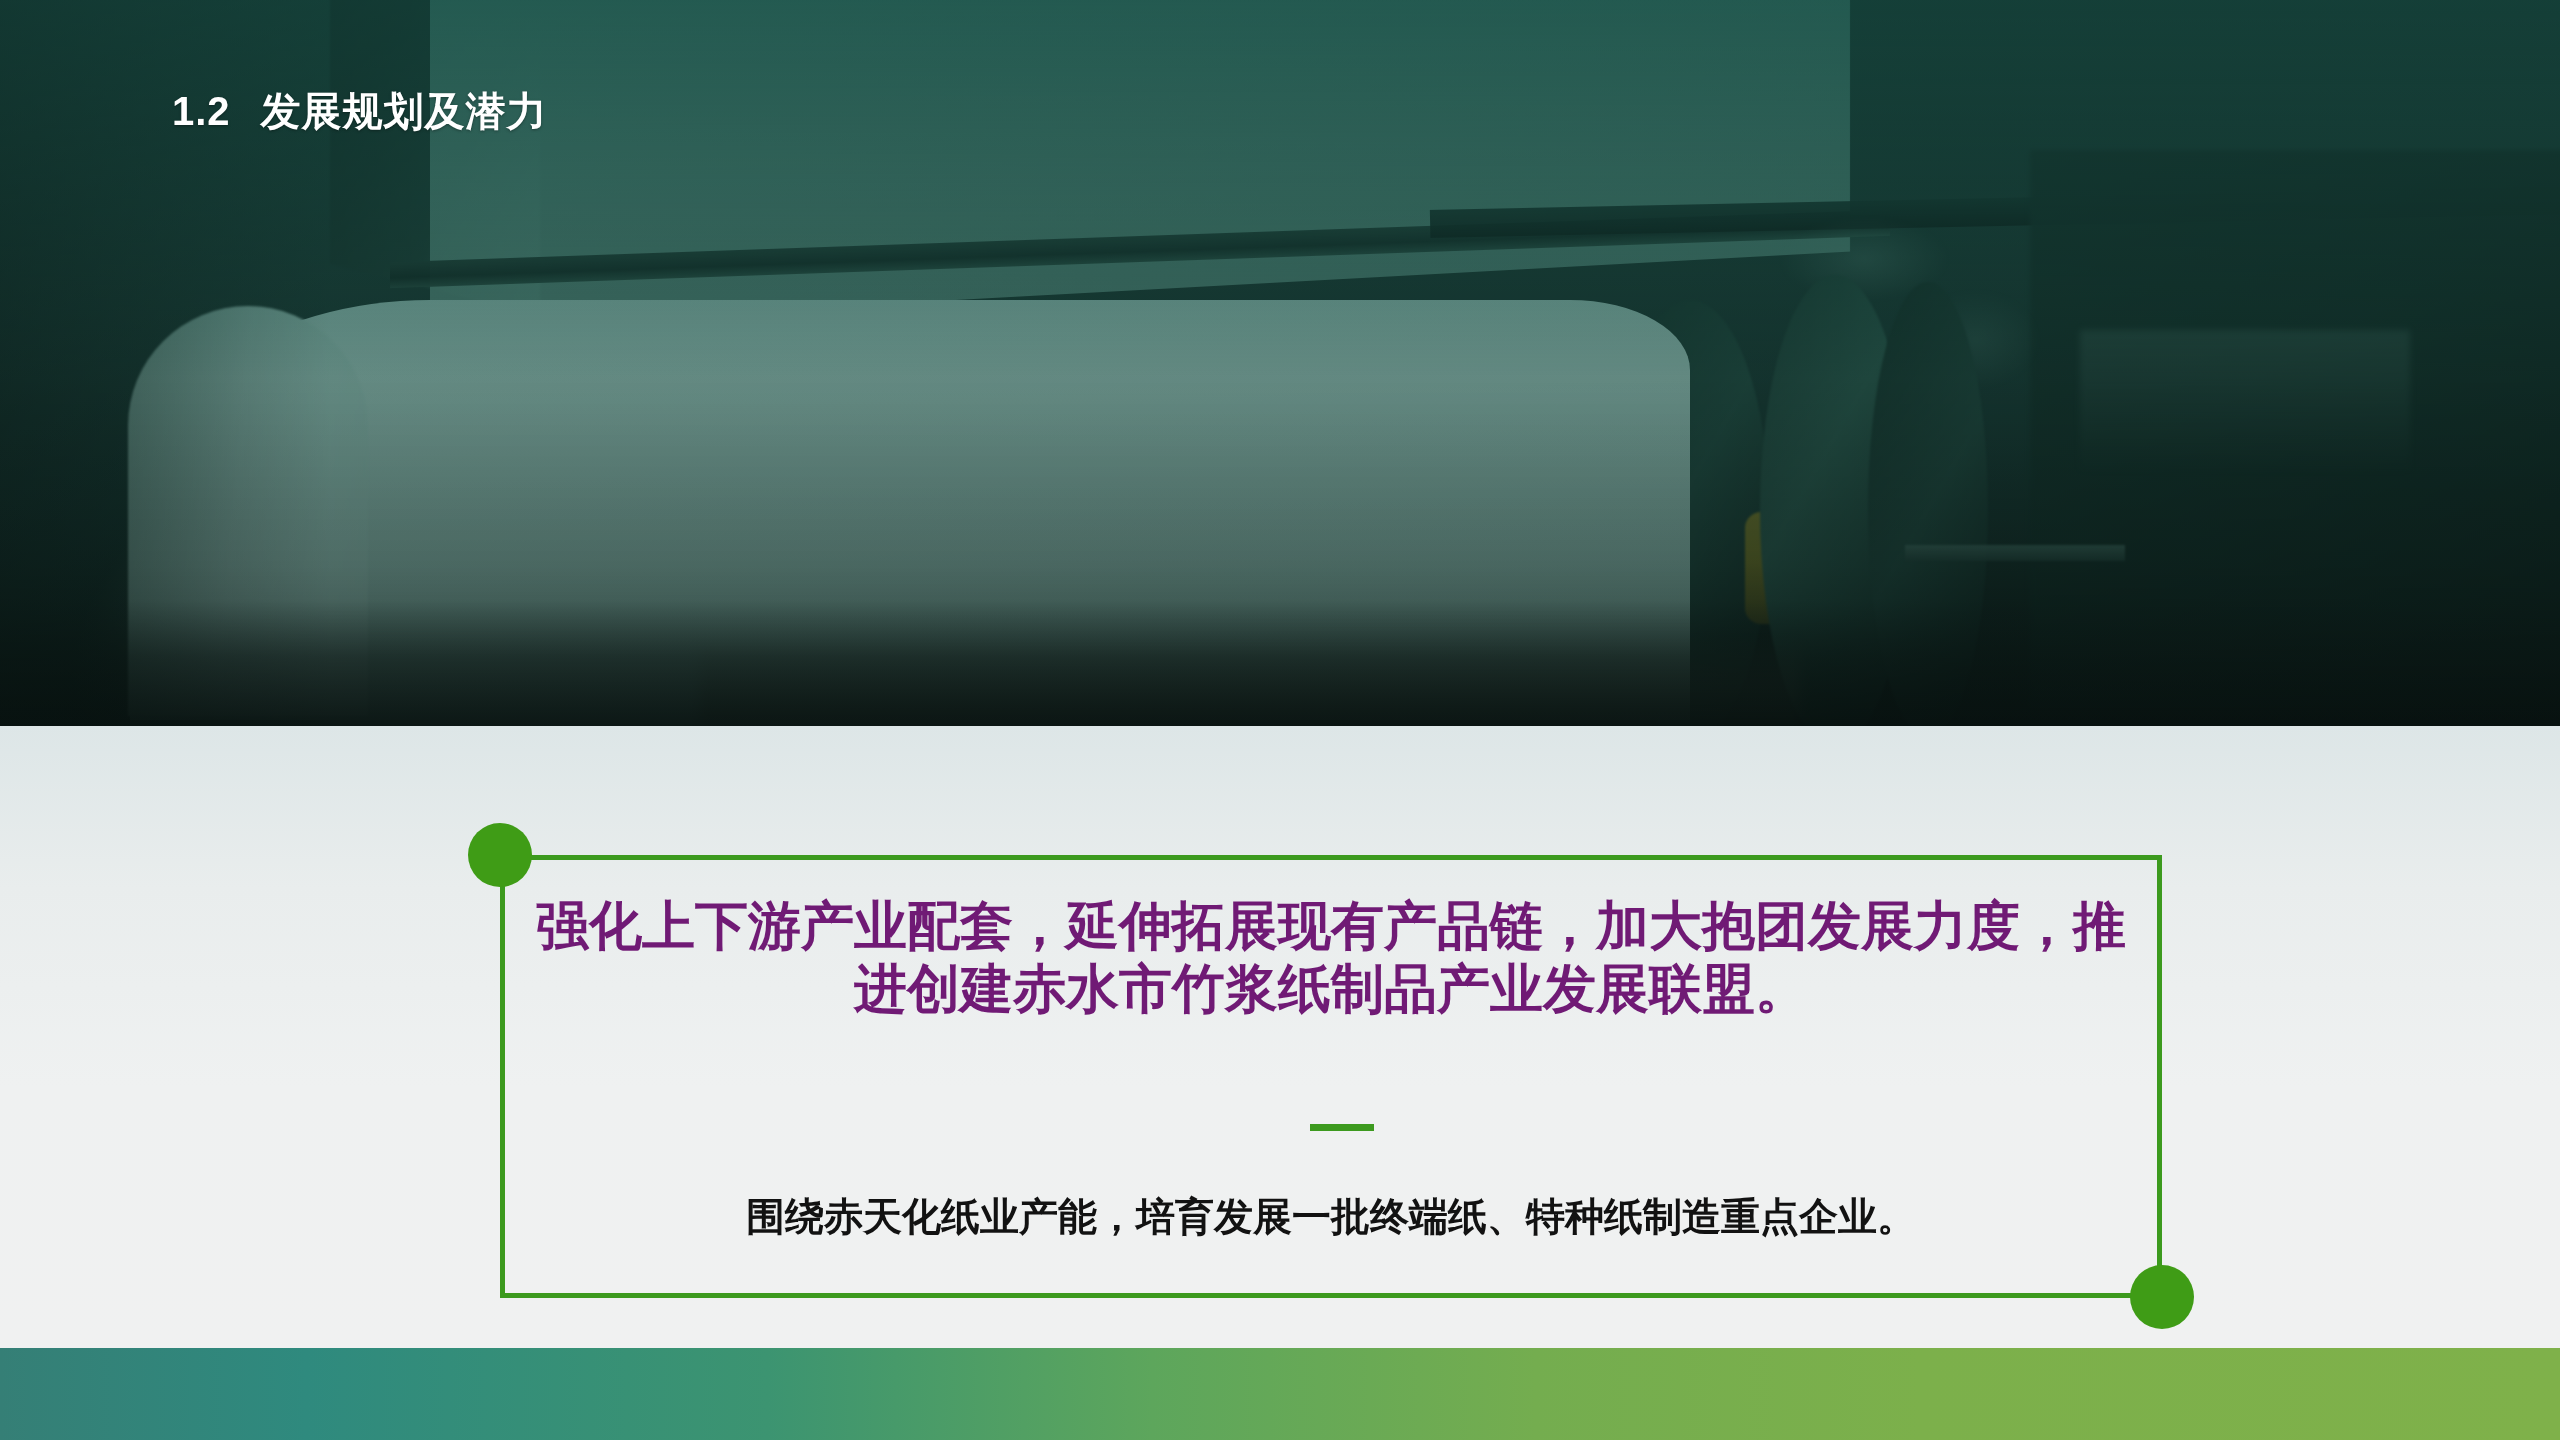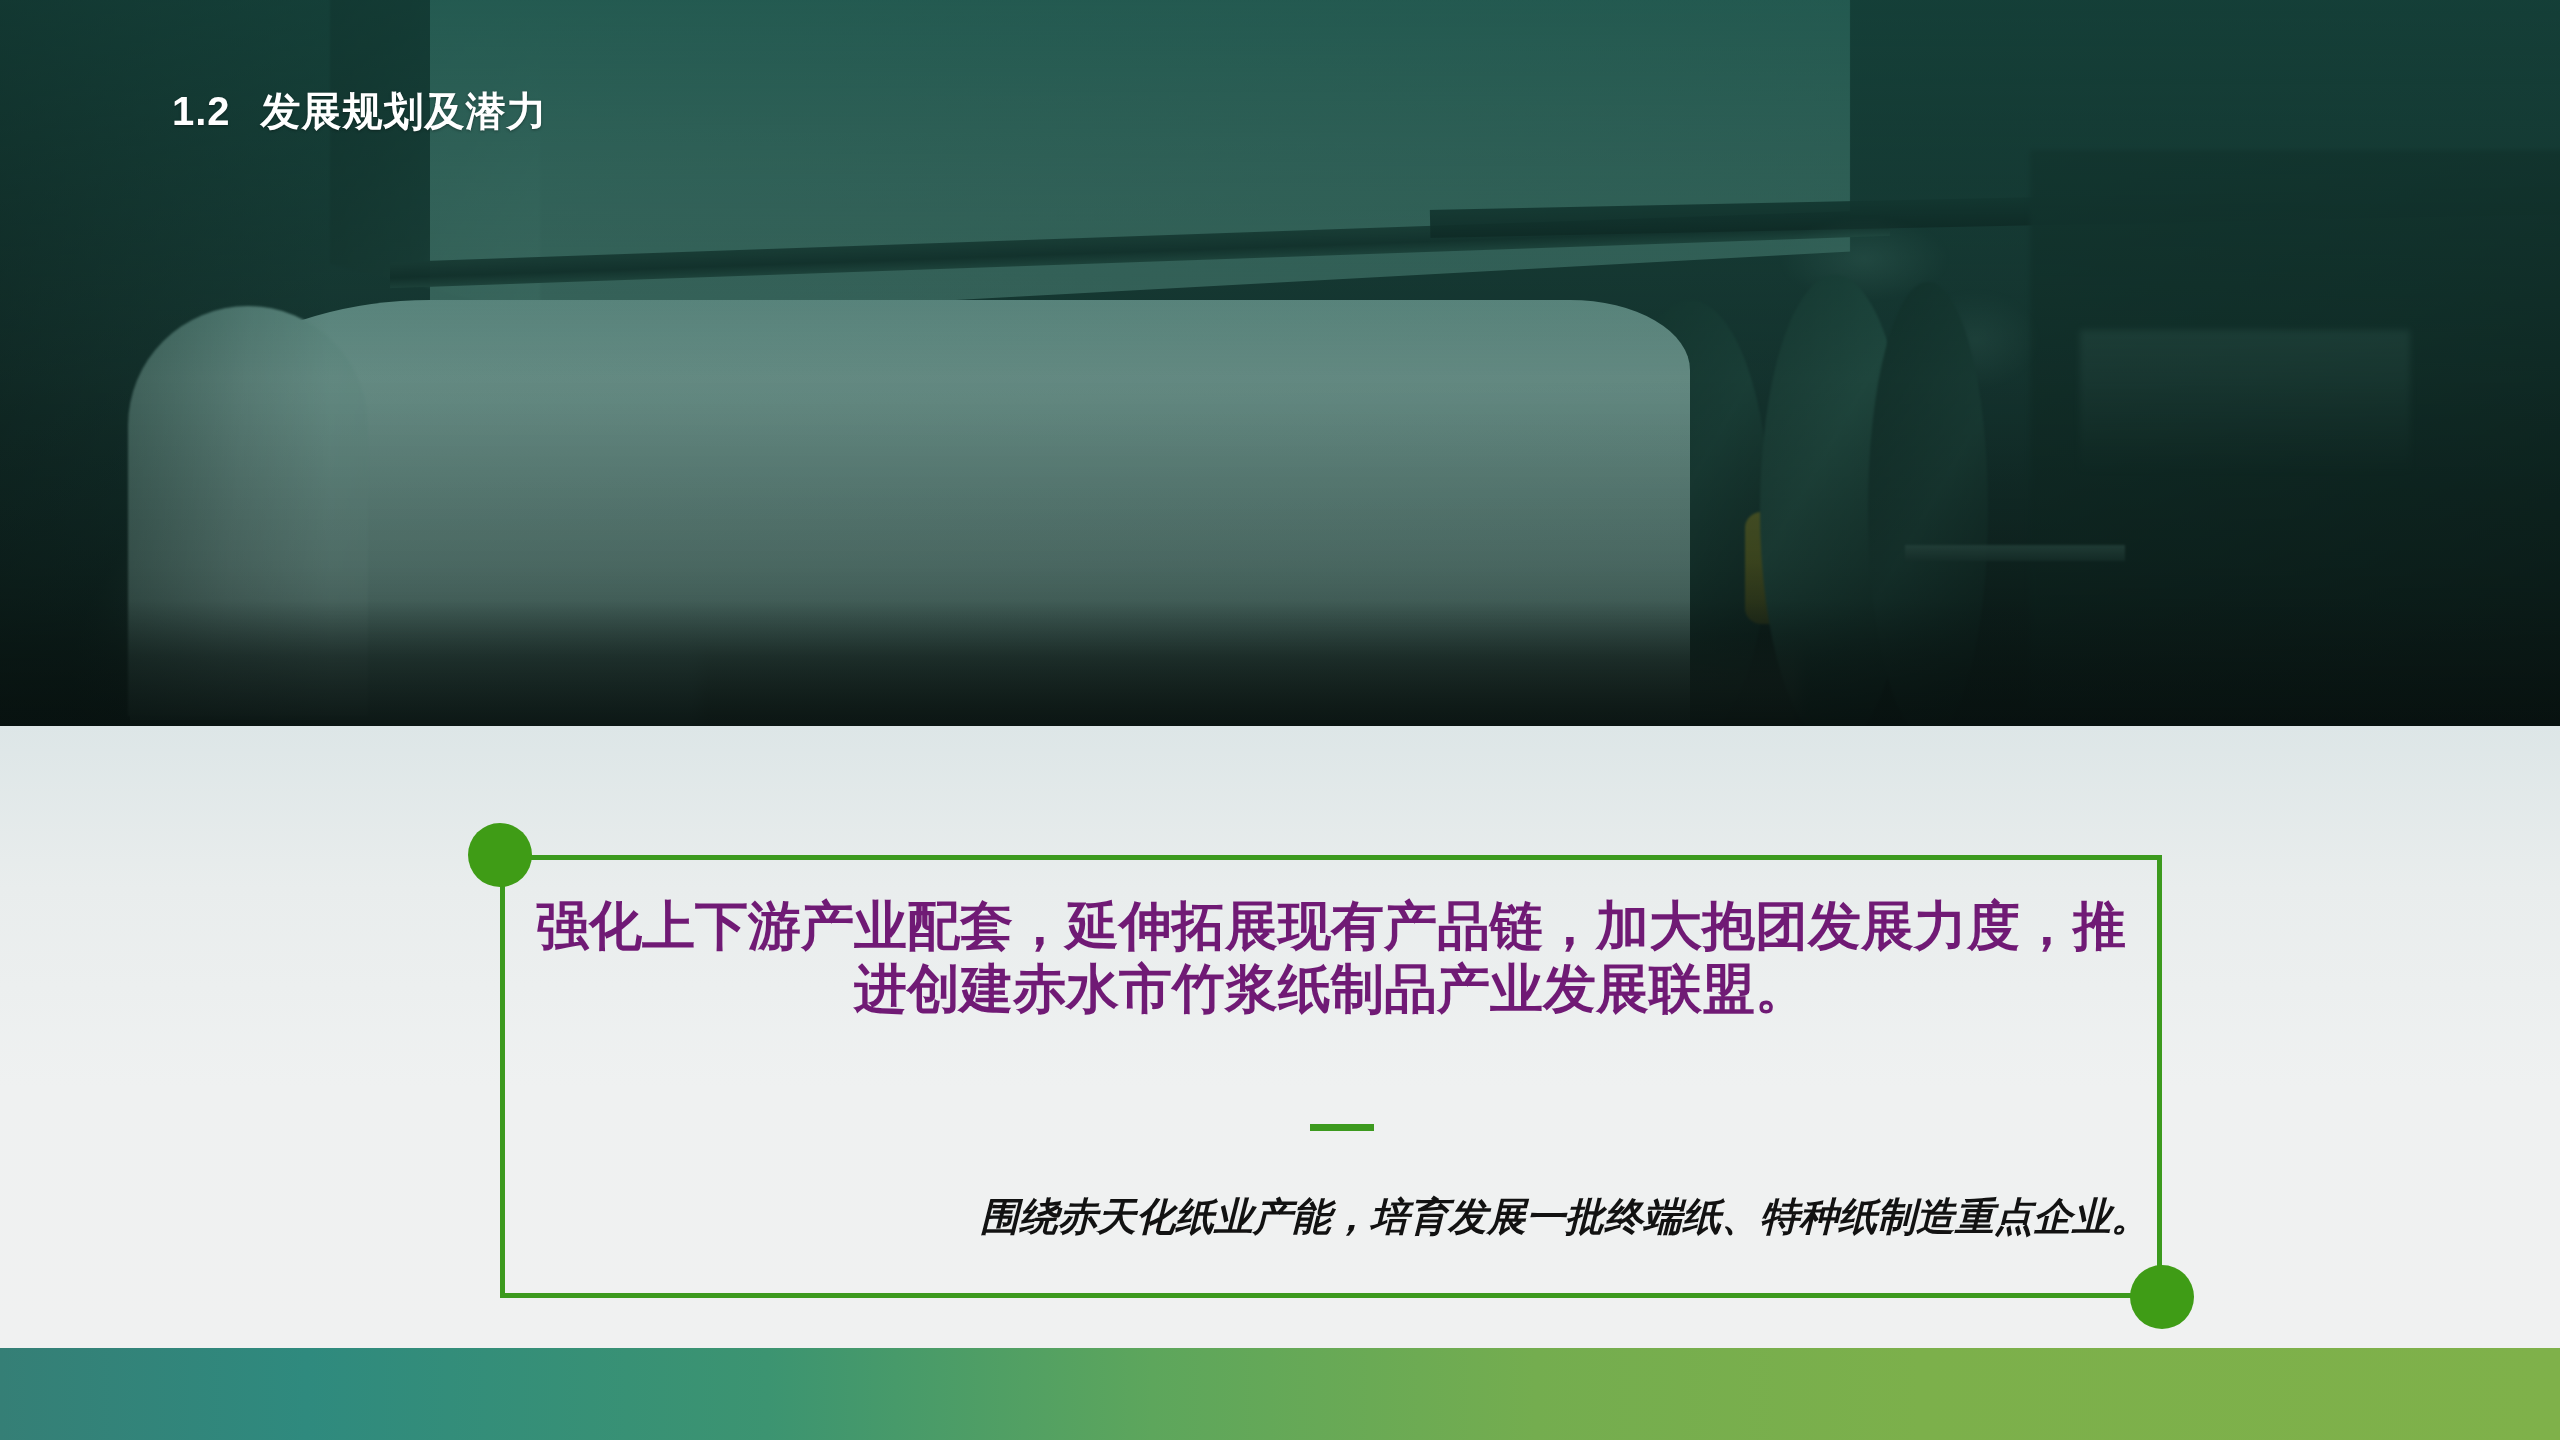--- a/index.html
+++ b/index.html
@@ -173,25 +173,24 @@
     letter-spacing:0px;
   }
   .callout-divider {
     position:absolute; left:1310px; top:1124px;
     width:64px; height:7px;
     background:#3c9a1e;
   }
   .callout-sub {
     position:absolute; left:512px; top:1190px;
     width:1638px;
-    text-align:right;
+    text-align:center;
     color:#121212;
     font-size:39px; font-weight:bold;
     letter-spacing:0px;
-    font-style:italic;
   }
 
   
   #footer-bar {
     position:absolute; left:0; top:1348px; width:2560px; height:92px;
     background:linear-gradient(90deg,
       #357f76 0%,
       #2f8a7e 12%,
       #3c9471 30%,
       #5da65c 45%,

